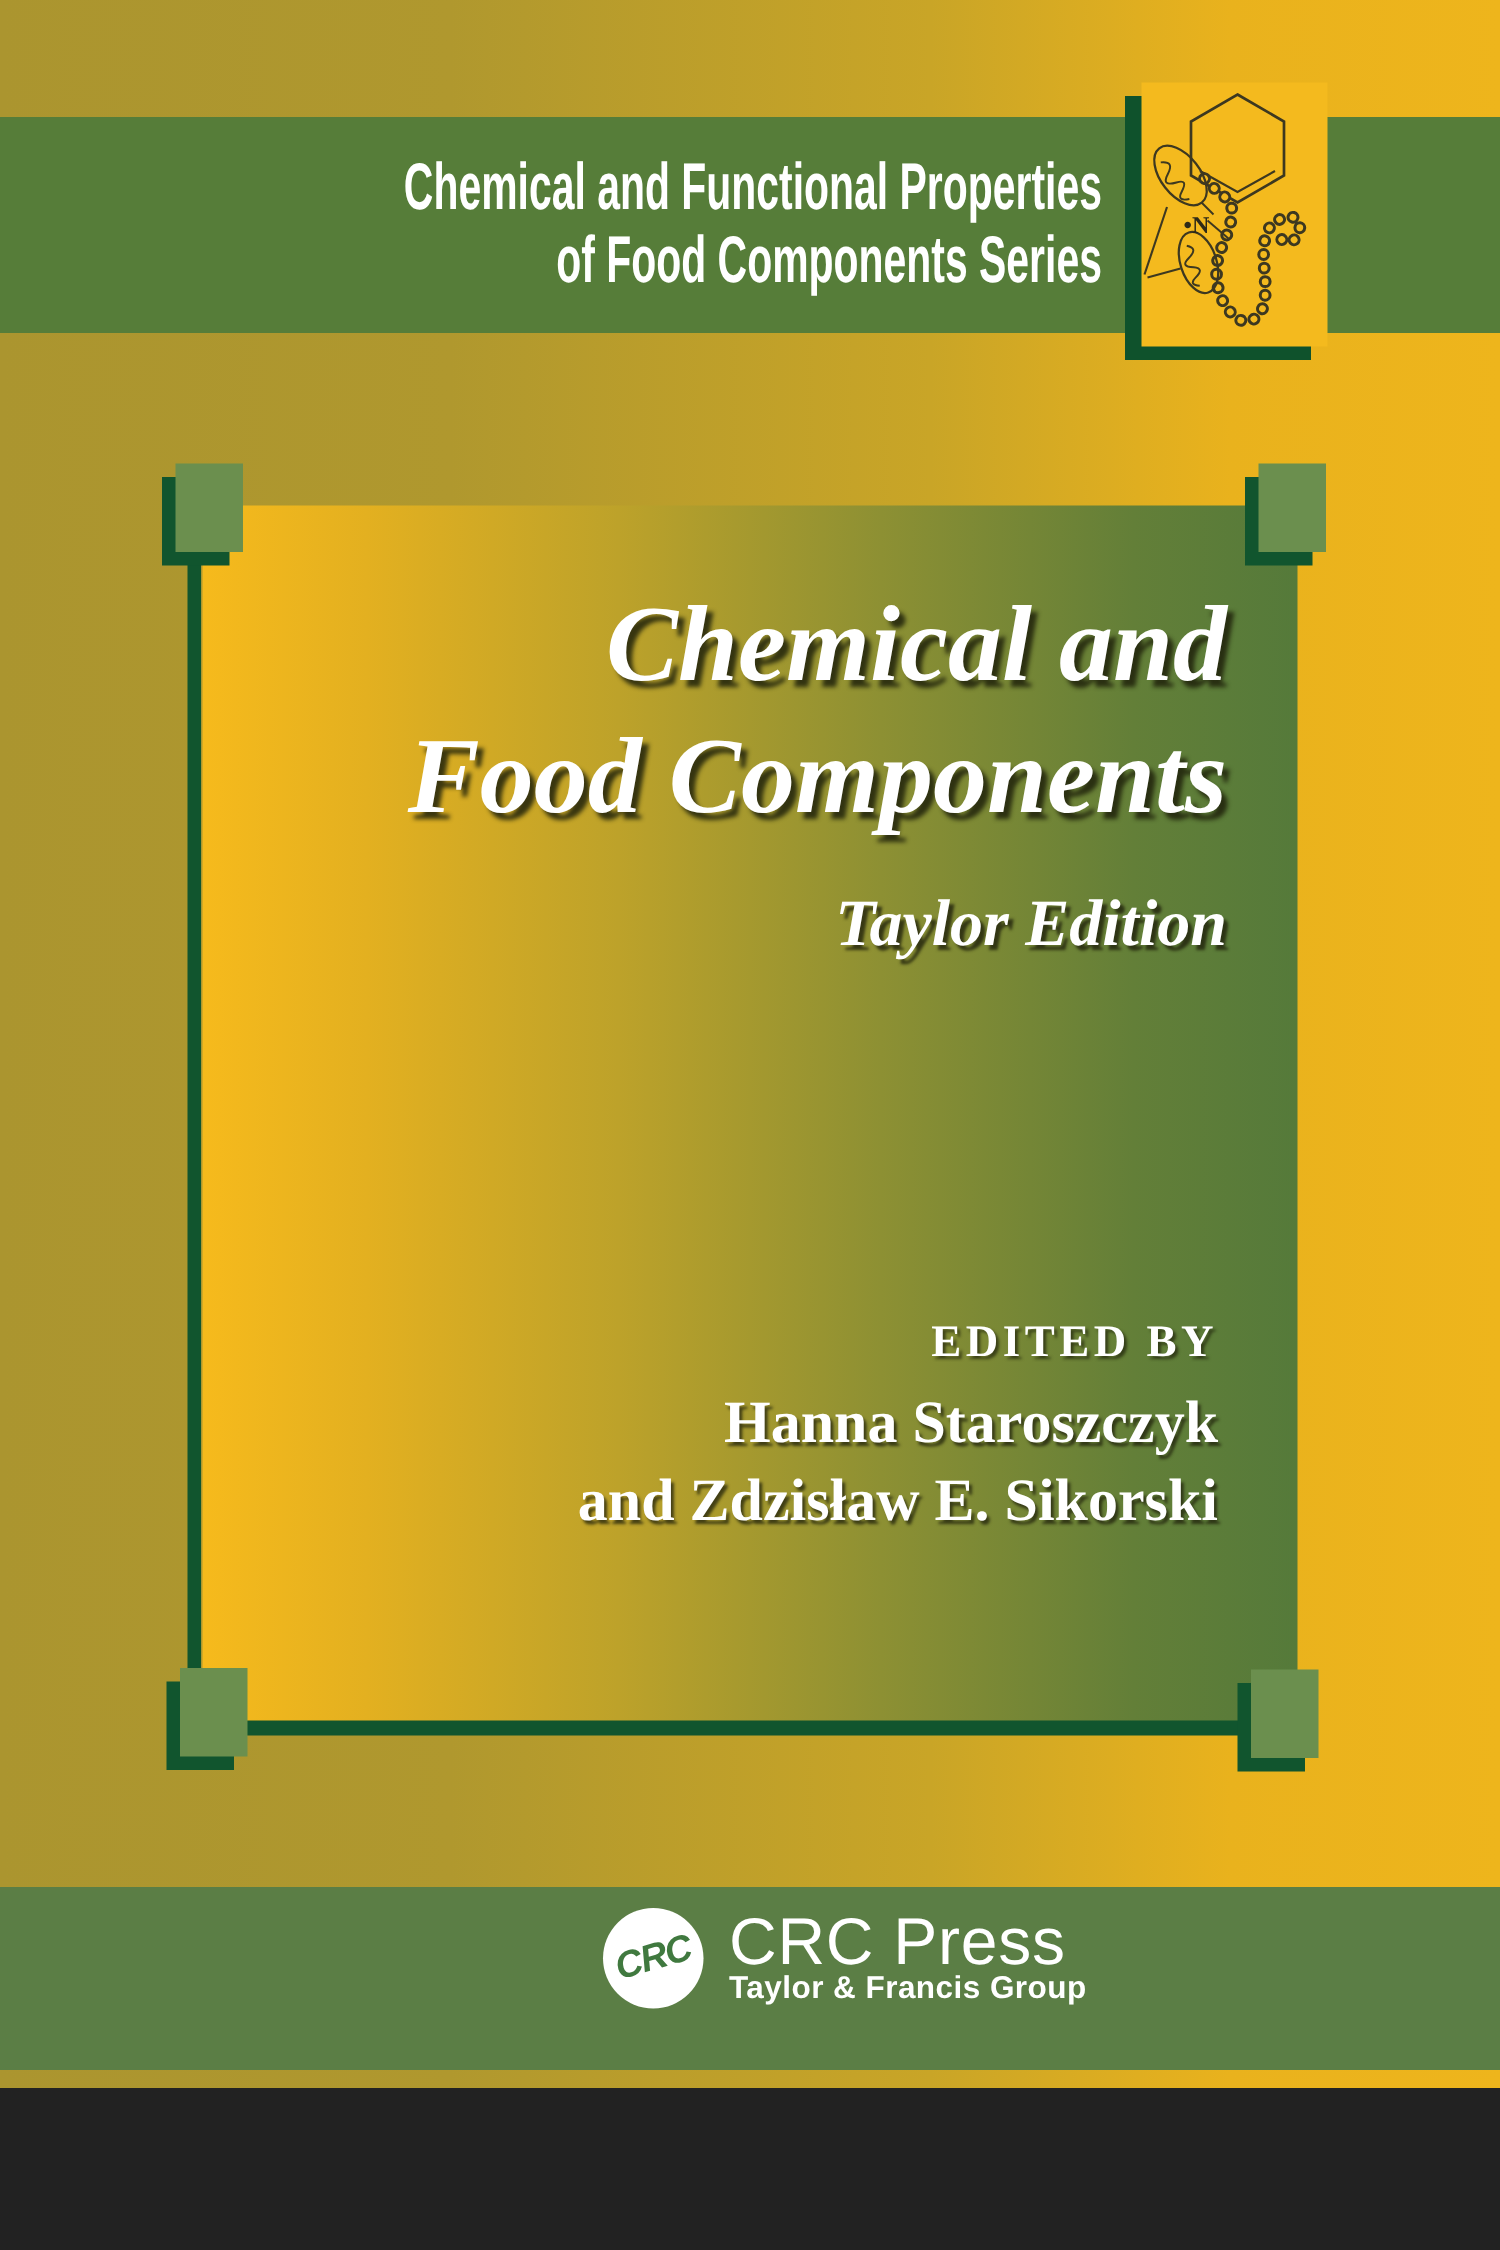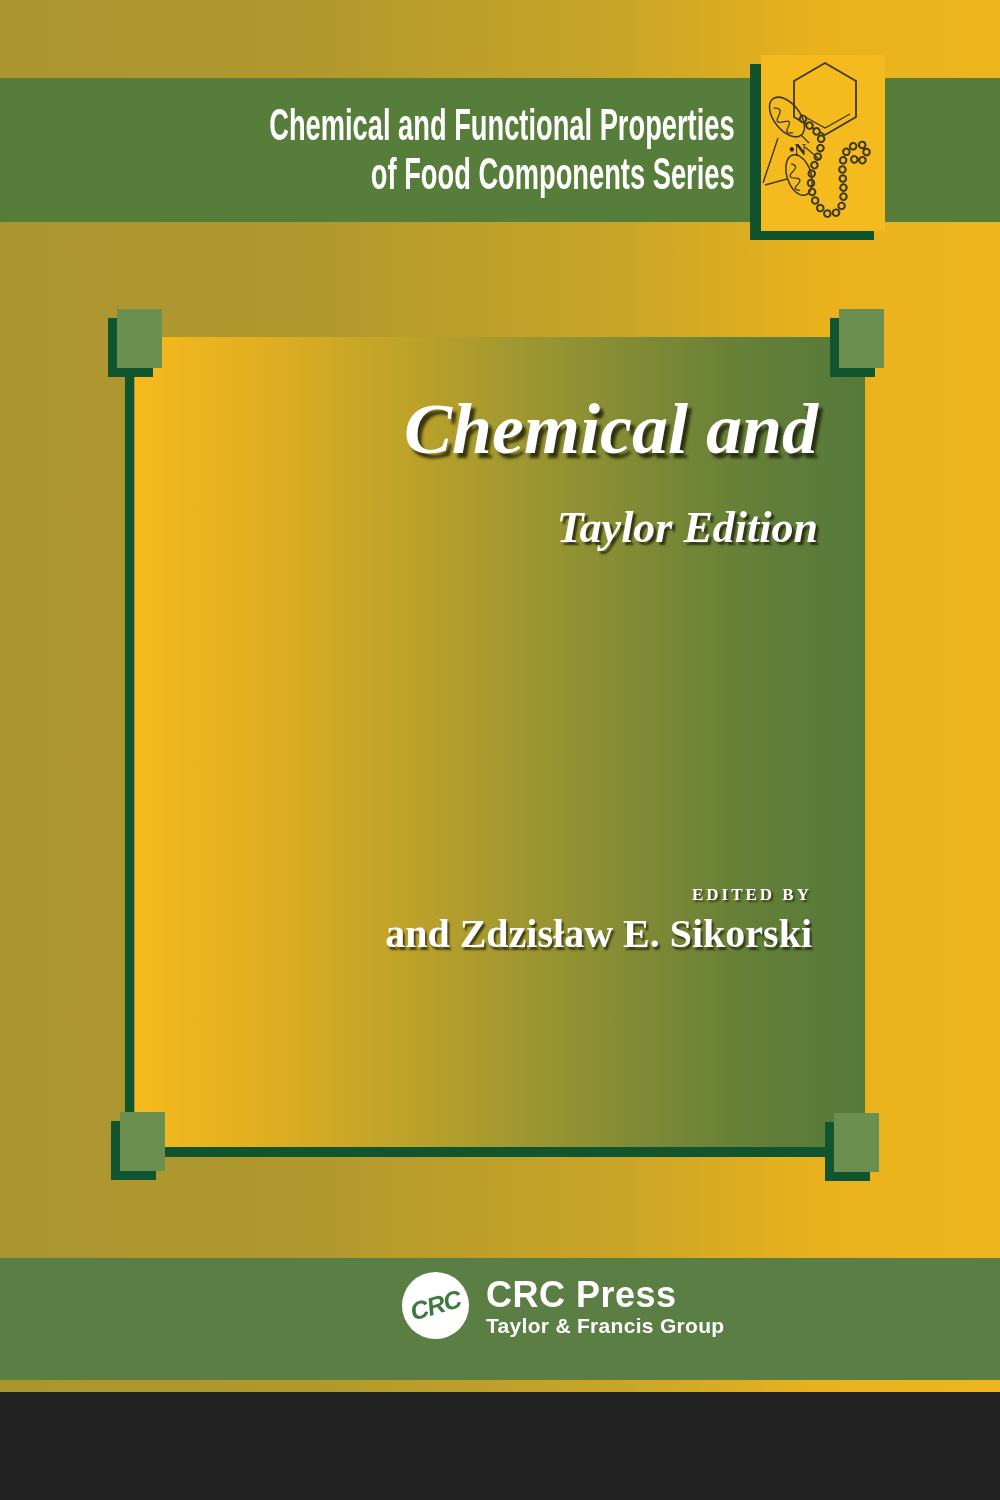--- a/index.html
+++ b/index.html
@@ -54,21 +54,21 @@
   }
   .edition {
     margin-top:30px; font-style:italic; font-weight:700; font-size:44px; line-height:50px;
     text-shadow:3px 3px 2px rgba(32,34,12,0.8); white-space:nowrap;
   }
   
   .editors {
     position:absolute; right:188px; top:882px; text-align:right; color:#ffffff;
   }
   .edited-by {
-    font-weight:700; font-size:17px; letter-spacing:3px; line-height:26px;
+    font-weight:700; font-size:30px; letter-spacing:3px; line-height:26px;
     text-shadow:2px 2px 2px rgba(32,34,12,0.7); white-space:nowrap;
   }
   .editor-name {
     font-weight:700; font-size:40px; line-height:52px; margin-top:0;
     text-shadow:2px 3px 2px rgba(32,34,12,0.75); white-space:nowrap;
   }
   .editor-name.first { margin-top:14px; }
   
   .band-bottom {
     position:absolute; left:0; top:1258px; width:1000px; height:122px;
@@ -79,21 +79,21 @@
   }
   .logo-circle {
     width:67px; height:67px; border-radius:50%; background:#ffffff;
     display:flex; align-items:center; justify-content:center;
   }
   .logo-circle span {
     font-family:"Liberation Sans", sans-serif; font-style:italic; font-weight:700;
     font-size:25px; letter-spacing:-1px; color:#40793f; transform:rotate(-16deg);
   }
   .logo-words { margin-left:17px; color:#ffffff; font-family:"Liberation Sans", sans-serif; }
-  .press-name { font-weight:700; font-size:36px; line-height:38px; letter-spacing:0.5px; }
+  .press-name { font-weight:400; font-size:44px; line-height:38px; letter-spacing:0.5px; }
   .tagline { font-weight:700; font-size:21px; line-height:19px; margin-top:2px; letter-spacing:0.3px; }
 </style>
 </head>
 <body>
 
 <div class="cover">
 
   <div class="band-top">
     <div class="series-text">
       <div>Chemical and Functional Properties</div>
@@ -132,25 +132,27 @@
   <div class="panel"></div>
   <div class="frame-line-left"></div>
   <div class="frame-line-bottom"></div>
   <div class="corner tl"></div>
   <div class="corner tr"></div>
   <div class="corner bl"></div>
   <div class="corner br"></div>
 
   <div class="title-block">
     <div class="title-line">Chemical and</div>
+    <div class="title-line">Food Components</div>
     <div class="edition">Taylor Edition</div>
   </div>
 
   <div class="editors">
     <div class="edited-by">EDITED BY</div>
+    <div class="editor-name first">Hanna Staroszczyk</div>
     <div class="editor-name">and Zdzisław E. Sikorski</div>
   </div>
 
   <div class="band-bottom">
     <div class="publisher-logo">
       <div class="logo-circle">
         <span>CRC</span>
       </div>
       <div class="logo-words">
         <div class="press-name">CRC Press</div>

